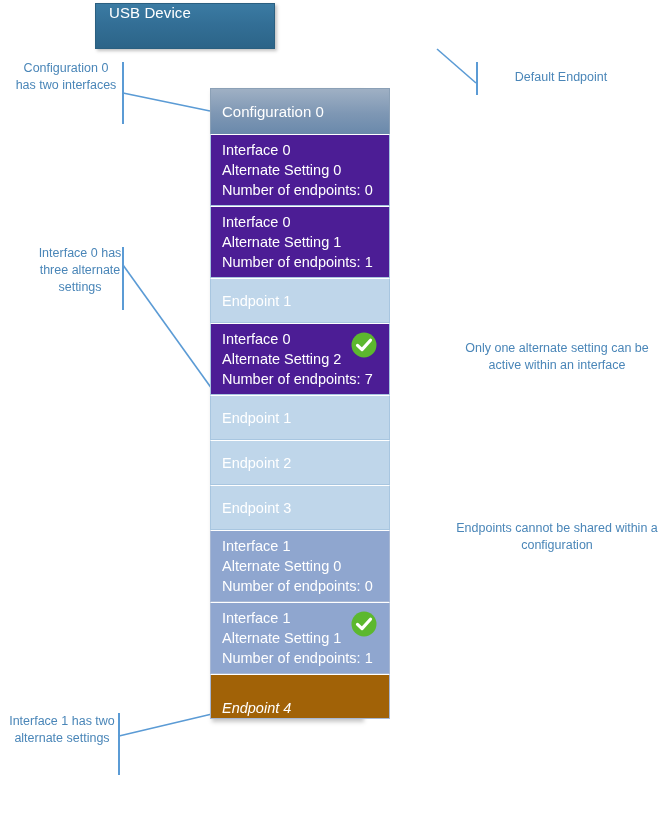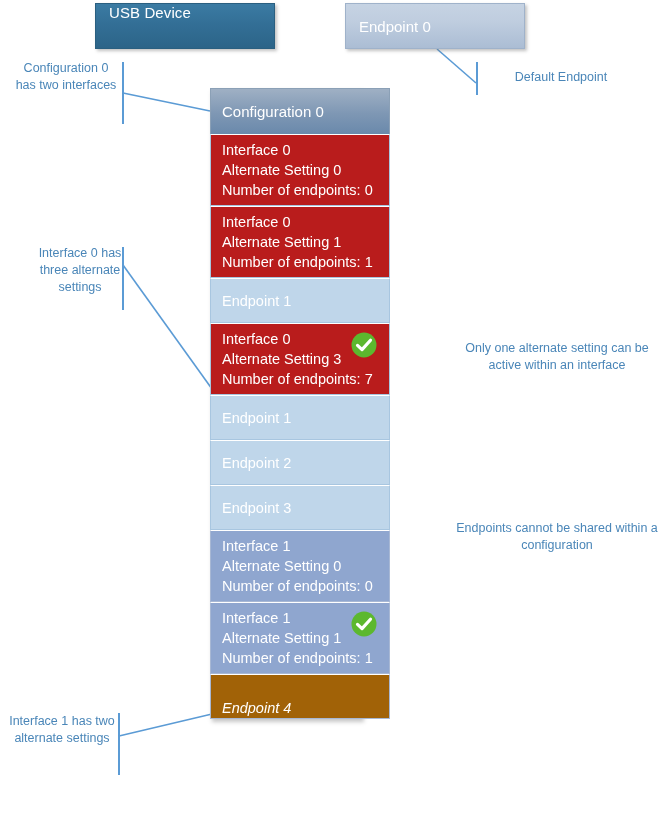--- a/index.html
+++ b/index.html
@@ -92,21 +92,21 @@
     height: 46px;
     background: linear-gradient(to bottom, #9fb0c4 0%, #7e97b4 55%, #6a89ab 100%);
     border: 1px solid #8ba0b6;
     border-bottom: none;
     justify-content: center;
   }
   .row-config .line { font-size: 15px; }
 
   .row-iface0 {
     height: 72px;
-    background: #b91c1c;
+    background: #4c1d95;
     border: 1px solid #a8c6e0;
     border-top: 1px solid #ffffff;
   }
   .row-ep-light {
     height: 45px;
     background: #bfd6ea;
     border: 1px solid #a8c6e0;
     border-top: 1px solid #ffffff;
     justify-content: center;
   }
@@ -168,44 +168,41 @@
     <line x1="119" y1="736" x2="212" y2="714" stroke="#5b9bd5" stroke-width="1.6"></line>
 
     <line x1="437" y1="49" x2="476" y2="83" stroke="#5b9bd5" stroke-width="1.6"></line>
     <line x1="477" y1="62" x2="477" y2="95" stroke="#5b9bd5" stroke-width="2"></line>
   </svg>
 
   <div class="box-usb">
     <span>USB Device</span>
   </div>
 
-  <div class="box-ep0">
-    <span>Endpoint 0</span>
-  </div>
 
   <div id="stack">
       <div class="row row-config">
         <div class="line">Configuration 0</div>
       </div>
       <div class="row row-iface0">
         <div class="line">Interface 0</div>
         <div class="line">Alternate Setting 0</div>
         <div class="line">Number of endpoints: 0</div>
       </div>
       <div class="row row-iface0">
         <div class="line">Interface 0</div>
         <div class="line">Alternate Setting 1</div>
         <div class="line">Number of endpoints: 1</div>
       </div>
       <div class="row row-ep-light">
         <div class="line">Endpoint 1</div>
       </div>
       <div class="row row-iface0">
         <div class="line">Interface 0</div>
-        <div class="line">Alternate Setting 3</div>
+        <div class="line">Alternate Setting 2</div>
         <div class="line">Number of endpoints: 7</div>
         <span class="check-badge"><svg viewBox="0 0 26 26" xmlns="http://www.w3.org/2000/svg">
             <circle cx="13" cy="13" r="12.5" fill="#5cb82e"></circle>
             <path d="M6.5 13.4 L11 17.6 L19.5 8.2" fill="none" stroke="#ffffff" stroke-width="3.2" stroke-linecap="round" stroke-linejoin="round"></path>
           </svg></span>
       </div>
       <div class="row row-ep-light">
         <div class="line">Endpoint 1</div>
       </div>
       <div class="row row-ep-light">

